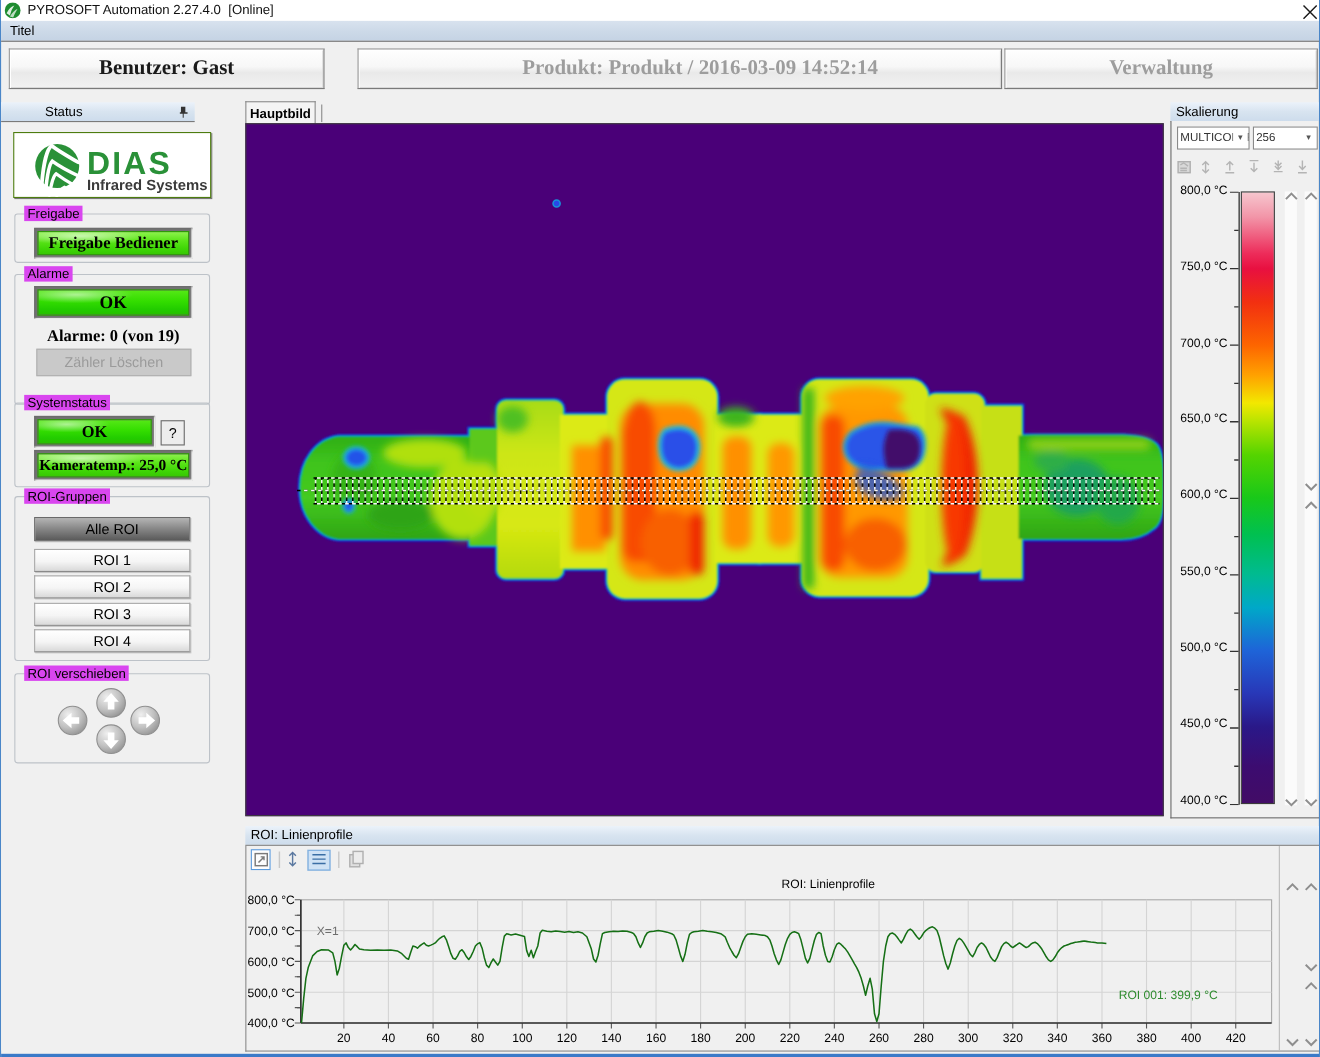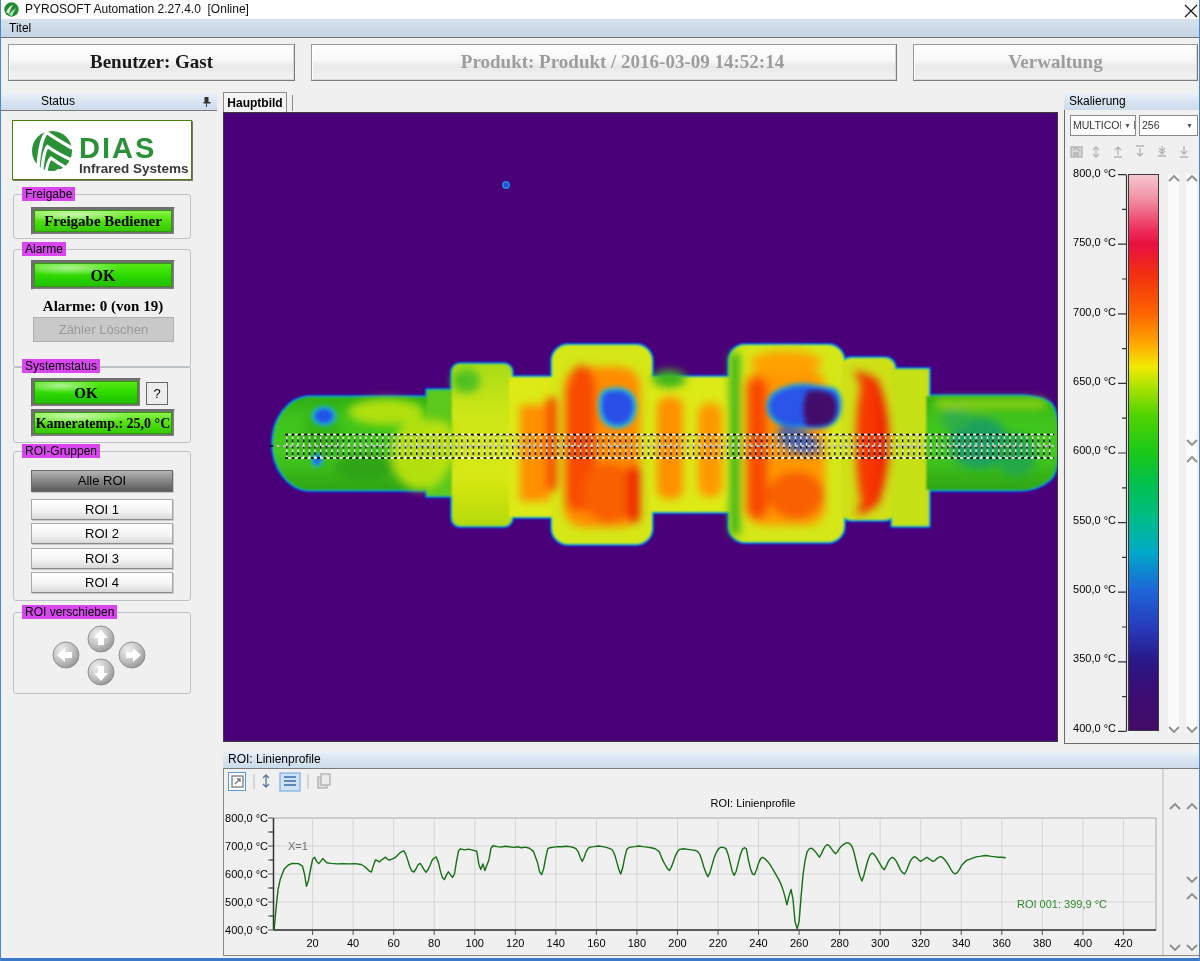--- a/index.html
+++ b/index.html
@@ -24,32 +24,32 @@
 #menutext { left:8px; top:2px; font-size:12px; color:#000; }
 
 
 .topbtn { position:absolute; top:44px; height:37px;
   background:linear-gradient(180deg,#ffffff 0%,#f7f7f7 45%,#e9e9e9 60%,#f2f2f2 100%);
   border:1px solid #9a9a9a; border-bottom-color:#7a7a7a; border-right-color:#7a7a7a;
   box-shadow:inset 1px 1px 0 #ffffff, inset -1px -1px 0 #d8d8d8;
   font-family:"Liberation Serif", serif; font-weight:bold; font-size:19px;
   text-align:center; line-height:34px; }
 #btn1 { left:7px;  width:287px; color:#1a1a1a; }
-#btn2 { left:310px; width:586px; color:#9d9d9d;padding-left:37px; }
+#btn2 { left:324px; width:586px; color:#9d9d9d;padding-left:37px; }
 #btn3 { left:912px; width:285px; color:#9d9d9d; }
 
 
 .phead { position:absolute; height:18px;
   background:linear-gradient(180deg,#ebf2fa 0%,#d8e4f0 50%,#cddcec 100%);
   border-bottom:1px solid #7a7a7a;
   font-size:12px; color:#000; padding-left:5px; line-height:17px; }
 
 
 #statuspanel { left:0; top:93px; width:216px; height:862px; background:#f0f0f0; }
-#statushead { left:0; top:93px; width:216px;padding-left:40px; }
+#statushead { left:0; top:93px; width:176px;padding-left:40px; }
 .grp { position:absolute; border:1px solid #bdc2c8; border-radius:3px; }
 .grplabel { position:absolute; top:-8px; left:8px; background:#d946ef; padding:0 3px; font-size:12px; color:#000; }
 .gbtnwrap { position:absolute; background:#737373;
   box-shadow:inset 1px 1px 2px rgba(100,100,100,.55), inset -1px -1px 1px #ffffff; padding:3px; }
 .greenbtn { width:100%; height:100%;
   background:radial-gradient(ellipse 60% 55% at 28% 18%, rgba(255,255,255,.6), rgba(255,255,255,0) 70%),
     linear-gradient(180deg,#8cf24c 0%,#5ae418 40%,#3fd606 75%,#38c804 100%);
   border:1px solid #2f9a08;
   font-family:"Liberation Serif", serif; font-weight:bold; color:#000;
   text-align:center; }
@@ -337,21 +337,21 @@
   </g>
 </svg>
 
 <div class="abs tlabel" style="left:1063px;top:167px">800,0 °C</div>
 <div class="abs tlabel" style="left:1063px;top:236px">750,0 °C</div>
 <div class="abs tlabel" style="left:1063px;top:306px">700,0 °C</div>
 <div class="abs tlabel" style="left:1063px;top:375px">650,0 °C</div>
 <div class="abs tlabel" style="left:1063px;top:444px">600,0 °C</div>
 <div class="abs tlabel" style="left:1063px;top:514px">550,0 °C</div>
 <div class="abs tlabel" style="left:1063px;top:583px">500,0 °C</div>
-<div class="abs tlabel" style="left:1063px;top:652px">350,0 °C</div>
+<div class="abs tlabel" style="left:1063px;top:652px">450,0 °C</div>
 <div class="abs tlabel" style="left:1063px;top:722px">400,0 °C</div>
 <svg class="abs" style="left:1117px;top:174px" width="10" height="558" viewBox="0 0 10 558">
   <g stroke="#333" stroke-width="1.2">
     <line x1="8.5" y1="0.5" x2="8.5" y2="557.5"></line>
     <path d="M0,0.6 h8 M0,70.2 h8 M0,139.8 h8 M0,209.4 h8 M0,279 h8 M0,348.6 h8 M0,418.2 h8 M0,487.8 h8 M0,557.4 h8"></path>
     <path d="M4,35.4 h4 M4,105 h4 M4,174.6 h4 M4,244.2 h4 M4,313.8 h4 M4,383.4 h4 M4,453 h4 M4,522.6 h4"></path>
   </g>
 </svg>
 <div class="abs" style="left:1167px;top:174px;width:11px;height:558px;background:#fbfbfb;"></div>
 <div class="abs" style="left:1185px;top:174px;width:11px;height:558px;background:#fbfbfb;"></div>

